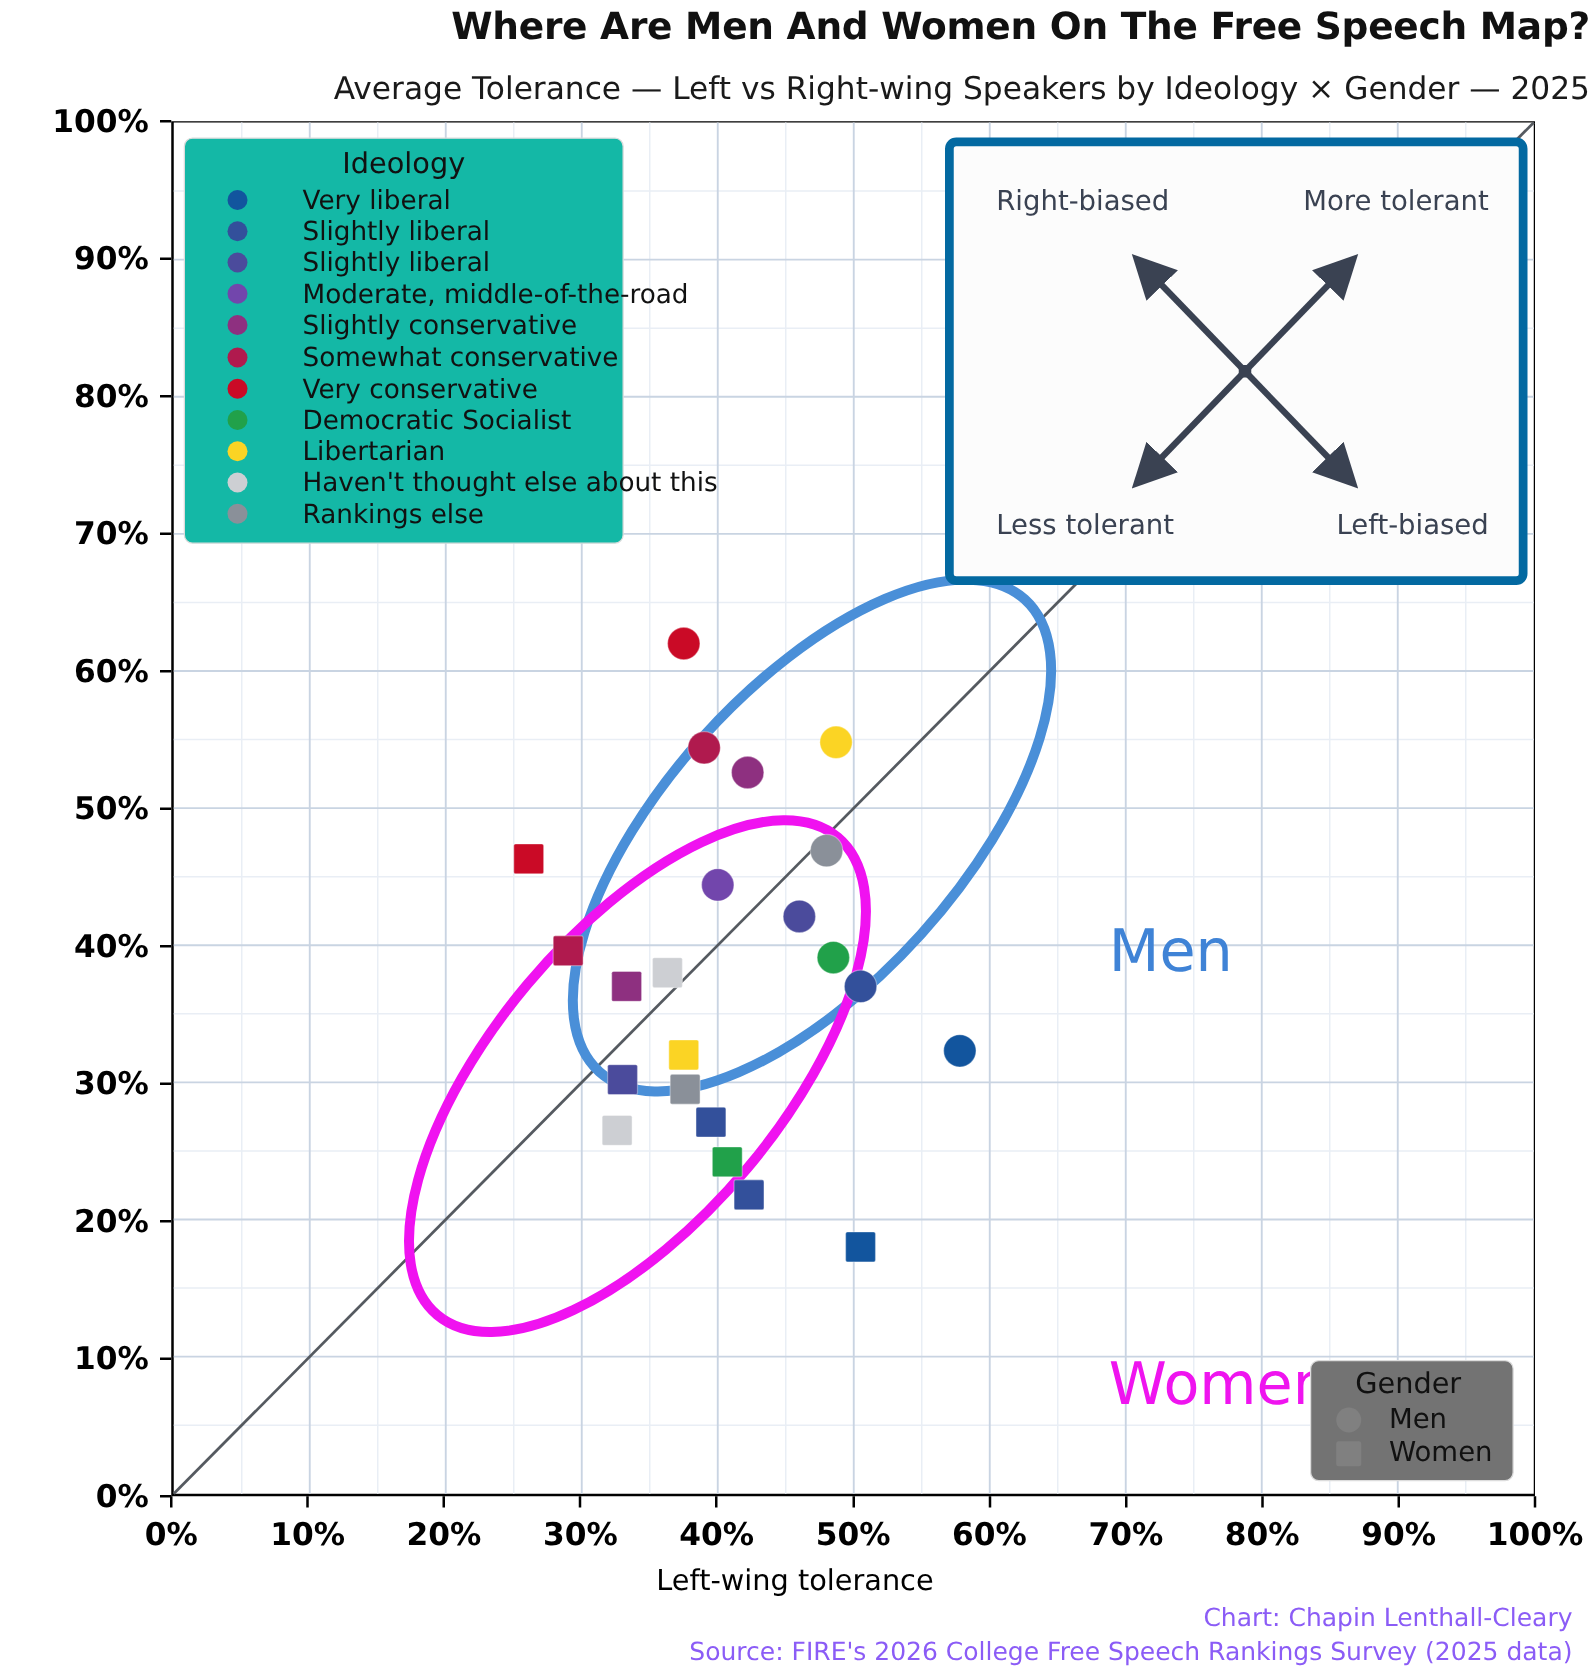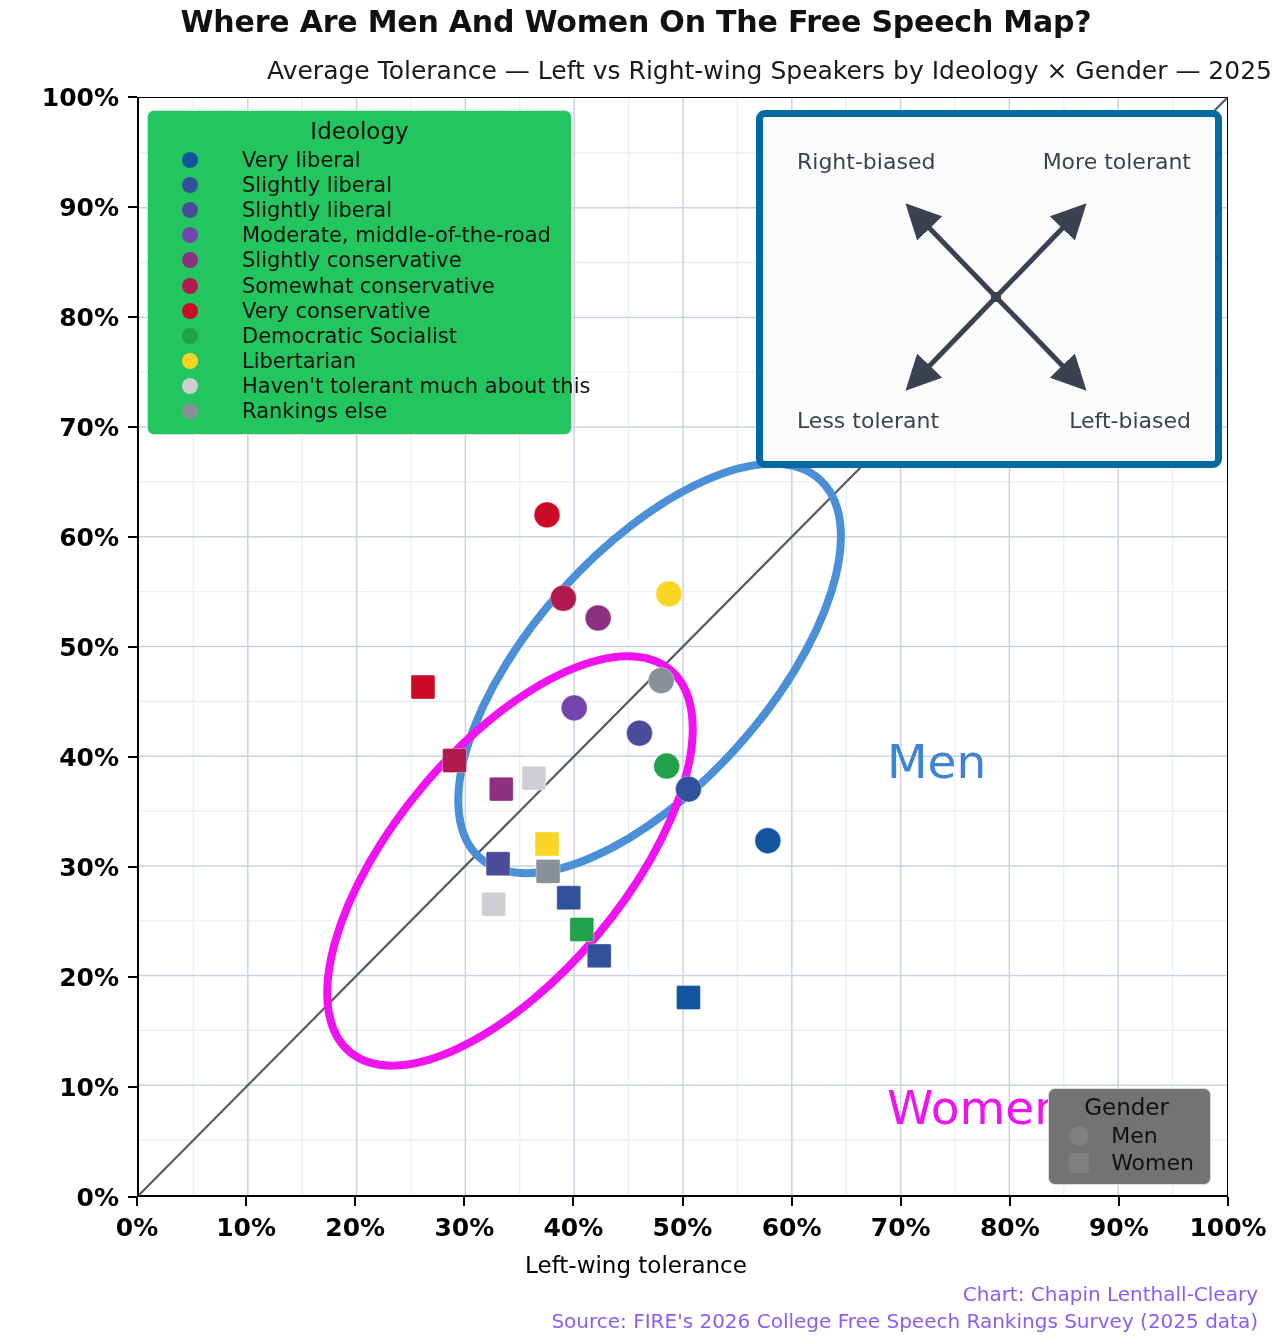--- a/index.html
+++ b/index.html
@@ -6,21 +6,21 @@
   html, body { margin:0; padding:0; }
   body {
     width:1272px; height:1340px;
     background:#ffffff;
     font-family:"DejaVu Sans", sans-serif;
     overflow:hidden;
     position:relative;
   }
   #chart-title {
     position:absolute; left:0; top:4px; width:1272px;
-    text-align:center;
+    text-align:right;
     font-family:"DejaVu Sans", sans-serif;
     font-weight:bold; font-size:30px; color:#111;
     letter-spacing:-0.2px;
   }
   #chart-subtitle {
     position:absolute; left:0; top:56px; width:1272px;
     text-align:right;
     font-size:25px; color:#1a1a1a;
     white-space:nowrap;
   }
@@ -49,22 +49,22 @@
   }
   .xtickmark { position:absolute; width:2px; height:9px; background:#000; }
   #xlabel-axis {
     position:absolute; left:0; top:1252px; width:1272px;
     text-align:center; font-size:23px; color:#000;
   }
 
   
   #legend-ideology {
     position:absolute; left:8px; top:12px;
-    width:425px;
-    background:#22c55e;
+    width:352px;
+    background:#14b8a6;
     border:1px solid #dcdcdc;
     border-radius:7px;
     padding:6px 10px 10px 10px;
   }
   #legend-ideology .lg-title {
     text-align:center; font-size:23px; color:#111; margin:1px 0 3px 0;
   }
   .lg-row { display:flex; align-items:center; height:25.2px; }
   .lg-swatch { width:16px; height:16px; border-radius:50%; margin-left:24px; flex:0 0 auto; }
   .lg-text { font-size:21px; color:#111; margin-left:44px; white-space:nowrap; }
@@ -219,21 +219,21 @@
         <div class="lg-row">
           <div class="lg-swatch" style="background: rgb(33, 161, 74);"></div>
           <div class="lg-text">Democratic Socialist</div>
         </div>
         <div class="lg-row">
           <div class="lg-swatch" style="background: rgb(251, 212, 36);"></div>
           <div class="lg-text">Libertarian</div>
         </div>
         <div class="lg-row">
           <div class="lg-swatch" style="background: rgb(205, 207, 211);"></div>
-          <div class="lg-text">Haven't tolerant much about this</div>
+          <div class="lg-text">Haven't thought else about this</div>
         </div>
         <div class="lg-row">
           <div class="lg-swatch" style="background: rgb(138, 144, 153);"></div>
           <div class="lg-text">Rankings else</div>
         </div>
       </div>
   </div>
 
   <div id="compass-box">
     <div class="cmp-lbl" style="left:34px;  top:32px;">Right-biased</div>

